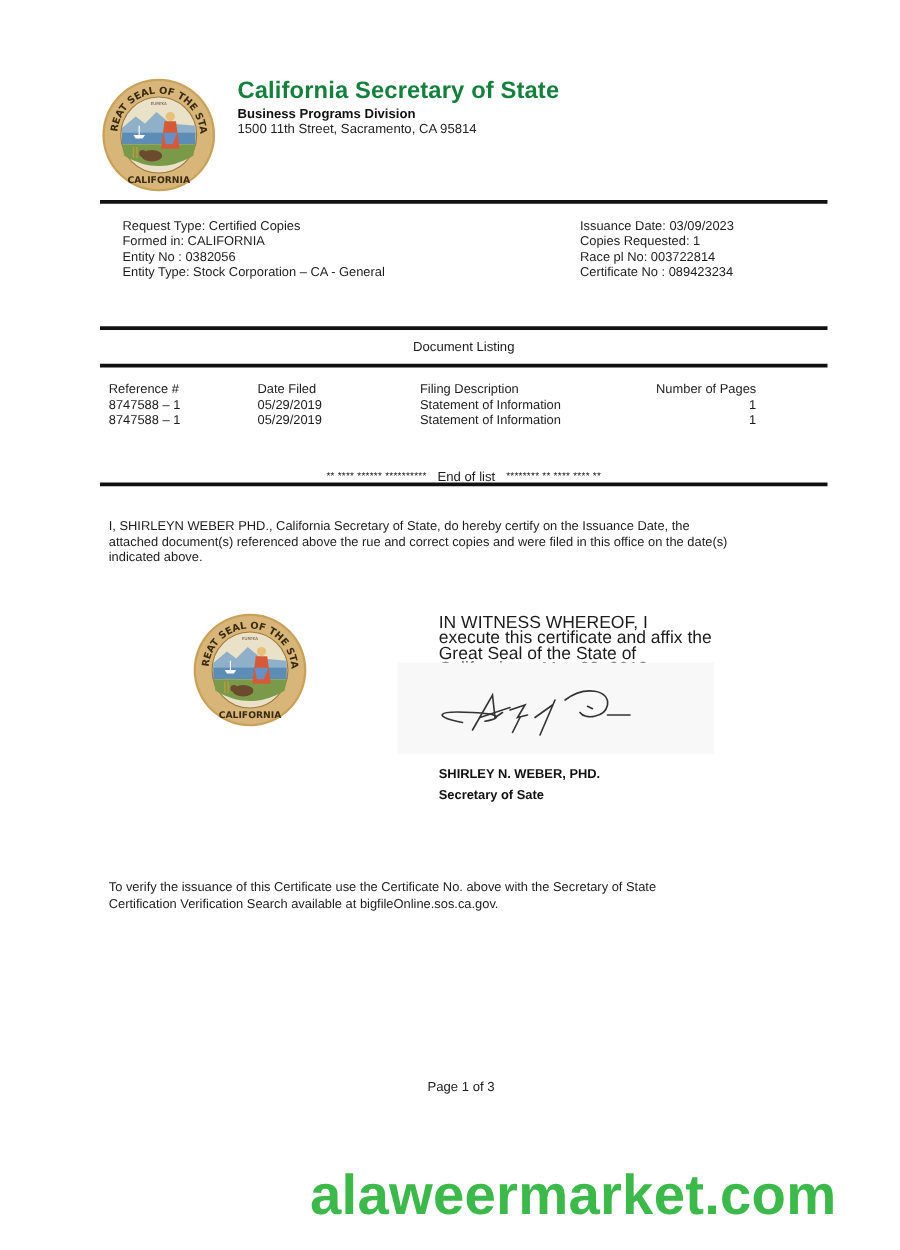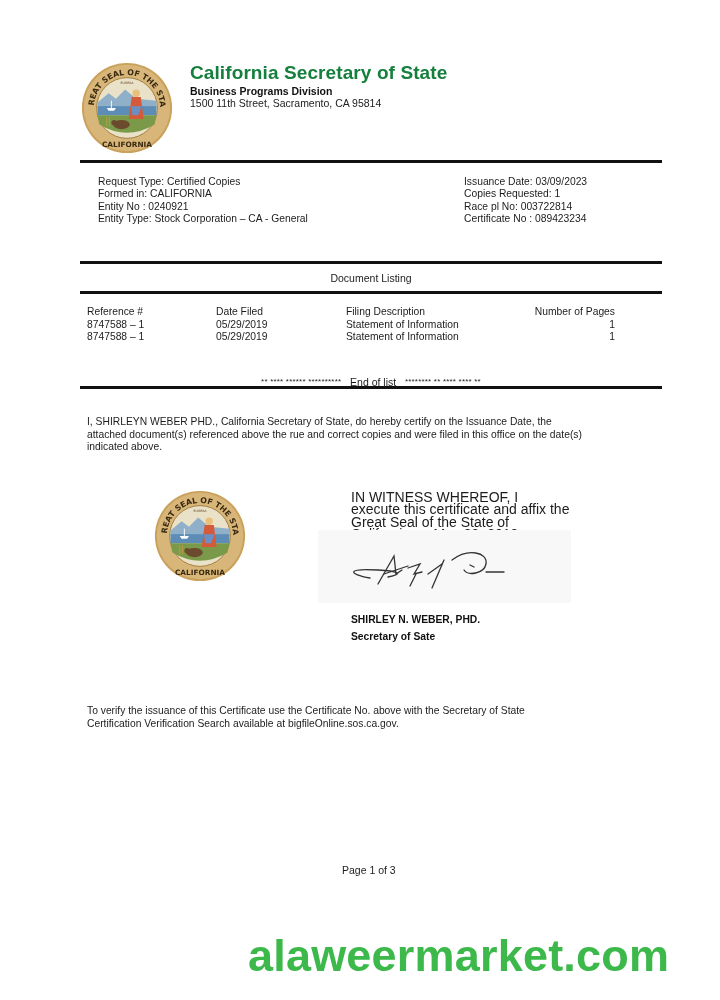--- a/index.html
+++ b/index.html
@@ -11,21 +11,21 @@
     .seal { position: absolute; border-radius: 50%; }
     .title { left: 190px; top: 62px; font-size: 19px; font-weight: bold; color: #15803d; letter-spacing: 0.1px; }
     .subtitle { left: 190px; top: 85px; font-size: 10.5px; font-weight: bold; color: #111; }
     .address { left: 190px; top: 97px; font-size: 10.5px; color: #222; }
     .rule { position: absolute; left: 80px; width: 582px; height: 3px; background: #111; }
     .info-col { font-size: 10.3px; line-height: 12.4px; color: #1c1c1c; }
     .info-col div { white-space: nowrap; margin-left: 11px; }
     .listing-title { left: 80px; width: 582px; top: 272px; text-align: center; font-size: 10.5px; color: #1c1c1c; }
     .tbl { position: absolute; top: 306px; left: 87px; width: 540px; font-size: 10.3px; line-height: 12.6px; color: #1c1c1c; }
     .tbl .row { display: flex; }
-    .tbl .c1 { width: 129px; }
+    .tbl .c1 { width: 119px; }
     .tbl .c2 { width: 130px; }
     .tbl .c3 { width: 169px; }
     .tbl .c4 { width: 100px; text-align: right; }
     .eol { left: 80px; width: 582px; top: 376px; text-align: center; font-size: 10.5px; color: #1c1c1c; white-space: pre; }
     .eol .stars { font-size: 8px; letter-spacing: 0.2px; vertical-align: 2px; }
     .cert { left: 87px; top: 416px; width: 500px; font-size: 10.3px; line-height: 12.6px; color: #1c1c1c; }
     .witness { left: 351px; top: 491px; width: 220px; font-size: 14px; line-height: 12.4px; color: #1c1c1c; }
     .sigbox { left: 318px; top: 530px; width: 253px; height: 73px; background: #f8f8f8; }
     .signer { left: 351px; top: 614px; font-size: 10.3px; font-weight: bold; color: #111; }
     .signer-title { left: 351px; top: 631px; font-size: 10.3px; font-weight: bold; color: #111; }
@@ -81,21 +81,21 @@
 </div>
 <div class="abs title">California Secretary of State</div>
 <div class="abs subtitle">Business Programs Division</div>
 <div class="abs address">1500 11th Street, Sacramento, CA 95814</div>
 
 <div class="rule" style="top:160px;"></div>
 
 <div class="abs info-col" style="left:87px; top:176px;">
   <div>Request Type: Certified Copies</div>
   <div>Formed in: CALIFORNIA</div>
-  <div>Entity No : 0240921</div>
+  <div>Entity No : 0382056</div>
   <div>Entity Type: Stock Corporation – CA - General</div>
 </div>
 <div class="abs info-col" style="left:453px; top:176px;">
   <div>Issuance Date: 03/09/2023</div>
   <div>Copies Requested: 1</div>
   <div>Race pl No: 003722814</div>
   <div>Certificate No : 089423234</div>
 </div>
 
 <div class="rule" style="top:261px;"></div>

